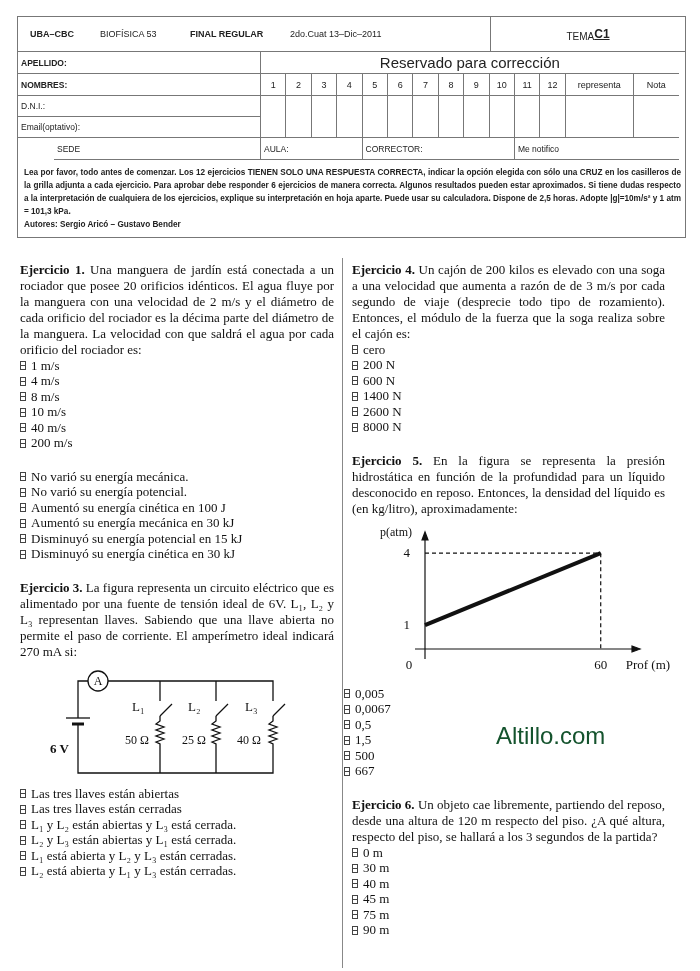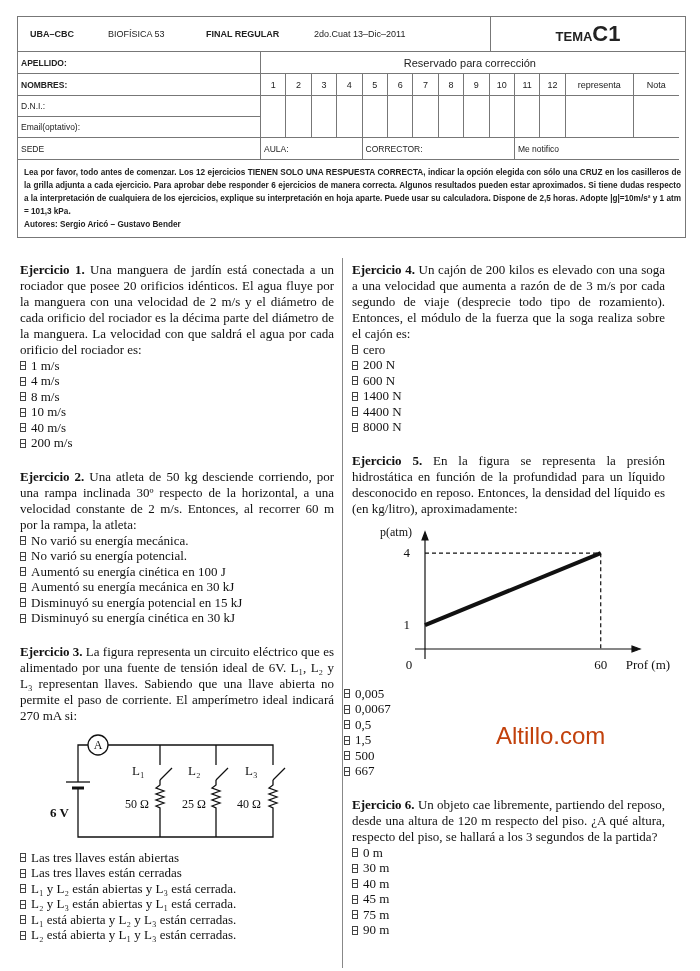--- a/index.html
+++ b/index.html
@@ -1,28 +1,28 @@
 <!DOCTYPE html>
 <html><head>
 <meta charset="utf-8">
 <style>
   html, body { margin: 0; padding: 0; background: #ffffff; }
   body { width: 700px; height: 971px; position: relative; overflow: hidden; color: #111; }
 
   .hdr { position: absolute; left: 17px; top: 16px; width: 667px; border: 1px solid #777; font-family: "Liberation Sans", sans-serif; font-size: 9px; color: #222; }
   .hdr-top { display: flex; height: 34px; border-bottom: 1px solid #777; }
-  .hdr-top .left { flex: 0 0 460px; display: flex; align-items: center; border-right: 1px solid #777; padding-left: 12px; gap: 8px; }
+  .hdr-top .left { flex: 0 0 460px; display: flex; align-items: center; border-right: 1px solid #777; padding-left: 12px; gap: 0; }
   .hdr-top .left span { display: inline-block; }
   .hdr-top .uba { font-weight: bold; width: 70px; }
   .hdr-top .bio { width: 90px; }
   .hdr-top .fin { font-weight: bold; width: 100px; }
   .hdr-top .date { }
   .hdr-top .tema { flex: 1; display: flex; align-items: center; justify-content: center; }
-  .hdr-top .tema .tl { font-weight: bold; font-size: 13px; margin-top: 4px; }
-  .hdr-top .tema .tc { font-weight: bold; font-size: 22px; }
+  .hdr-top .tema .tl { font-weight: normal; font-size: 10px; margin-top: 4px; }
+  .hdr-top .tema .tc { font-weight: bold; font-size: 12px; text-decoration: underline; }
 
   .grid { display: grid; grid-template-columns: 243px repeat(12, 25.4px) 68px 45px; }
   .grid > div { border-right: 1px solid #777; border-bottom: 1px solid #777; box-sizing: border-box; display: flex; align-items: center; padding-left: 3px; }
   .grid > div.c { justify-content: center; padding-left: 0; }
   .grid > div.last { border-right: none; }
   .lbl { font-size: 8.5px; }
   .b { font-weight: bold; }
 
   .instr { font-family: "Liberation Sans", sans-serif; font-size: 8.2px; line-height: 13px; padding: 6px 4px 6px 6px; text-align: justify; font-weight: bold; color: #222; }
   .instr p { margin: 0; }
@@ -35,21 +35,21 @@
   .ex { margin-bottom: 18px; }
   .ex .stmt { text-align: justify; margin: 0; }
   .ex .stmt .t { font-weight: bold; }
   .opts { list-style: none; margin: 0; padding: 0; }
   .opts li { display: flex; align-items: center; height: 15.5px; }
   .cb { display: inline-block; width: 6px; height: 9px; border: 1px solid #444; margin-right: 5px; position: relative; box-sizing: border-box; }
   .cb::after { content: ""; position: absolute; left: 0; right: 0; top: 3px; height: 1px; background: #444; }
 
   .circuit { width: 300px; height: 120px; display: block; margin: 6px 0 0 -10px; }
   .graph { width: 330px; height: 165px; display: block; margin: 4px 0 0 8px; }
-  .watermark { position: absolute; left: 496px; top: 722px; font-family: "Liberation Sans", sans-serif; font-size: 24px; color: #c2410c; }
+  .watermark { position: absolute; left: 496px; top: 722px; font-family: "Liberation Sans", sans-serif; font-size: 24px; color: #14532d; }
 </style>
 </head>
 <body>
 
 <div class="hdr">
   <div class="hdr-top">
     <div class="left">
       <span class="uba">UBA–CBC</span>
       <span class="bio">BIOFÍSICA 53</span>
       <span class="fin">FINAL REGULAR</span>
@@ -59,21 +59,21 @@
       <span class="tl">TEMA</span>
       <span class="tc">C1</span>
     </div>
   </div>
 
   <div class="grid">
 
     <div class="lbl b" style="height:22px;">
         <span>APELLIDO:</span>
       </div>
-    <div class="c last" style="grid-column: span 14; height:22px; font-size:11px;">Reservado para corrección</div>
+    <div class="c last" style="grid-column: span 14; height:22px; font-size:15px;">Reservado para corrección</div>
 
     <div class="lbl b" style="height:22px;text-align:right;">
         <span>NOMBRES:</span>
       </div>
     <div class="c" style="height:22px;">1</div>
     <div class="c">2</div>
     <div class="c">3</div>
     <div class="c">4</div>
     <div class="c">5</div>
     <div class="c">6</div>
@@ -100,21 +100,21 @@
     <div style="grid-row: span 2;"></div>
     <div style="grid-row: span 2;"></div>
     <div style="grid-row: span 2;"></div>
     <div style="grid-row: span 2;"></div>
     <div style="grid-row: span 2;"></div>
     <div class="last" style="grid-row: span 2;"></div>
     <div class="lbl" style="height:21px;">
         <span>Email(optativo):</span>
       </div>
 
-    <div class="lbl" style="height:22px;">
+    <div class="lbl" style="height:22px;margin-left:36px;">
         <span>SEDE</span>
       </div>
     <div class="lbl" style="grid-column: span 4; height:22px;">
         <span>AULA:</span>
       </div>
     <div class="lbl" style="grid-column: span 6; height:22px;">
         <span>CORRECTOR:</span>
       </div>
     <div class="lbl last" style="grid-column: span 4; height:22px;">
         <span>Me notifico</span>
@@ -155,21 +155,20 @@
           <span>40 m/s</span>
         </li>
       <li>
           <span class="cb"></span>
           <span>200 m/s</span>
         </li>
     </ul>
   </div>
 
   <div class="ex">
-    <p class="stmt"><span class="t">Ejercicio 2.</span><span> Una atleta de 50 kg desciende corriendo, por una rampa inclinada 30º respecto de la horizontal, a una velocidad constante de 2 m/s. Entonces, al recorrer 60 m por la rampa, la atleta:</span></p>
     <ul class="opts">
       <li>
           <span class="cb"></span>
           <span>No varió su energía mecánica.</span>
         </li>
       <li>
           <span class="cb"></span>
           <span>No varió su energía potencial.</span>
         </li>
       <li>
@@ -272,21 +271,21 @@
       <li>
           <span class="cb"></span>
           <span>600 N</span>
         </li>
       <li>
           <span class="cb"></span>
           <span>1400 N</span>
         </li>
       <li>
           <span class="cb"></span>
-          <span>4400 N</span>
+          <span>2600 N</span>
         </li>
       <li>
           <span class="cb"></span>
           <span>8000 N</span>
         </li>
     </ul>
   </div>
 
   <div class="ex">
     <p class="stmt"><span class="t">Ejercicio 5.</span><span> En la figura se representa la presión hidrostática en función de la profundidad para un líquido desconocido en reposo. Entonces, la densidad del líquido es (en kg/litro), aproximadamente:</span></p>

